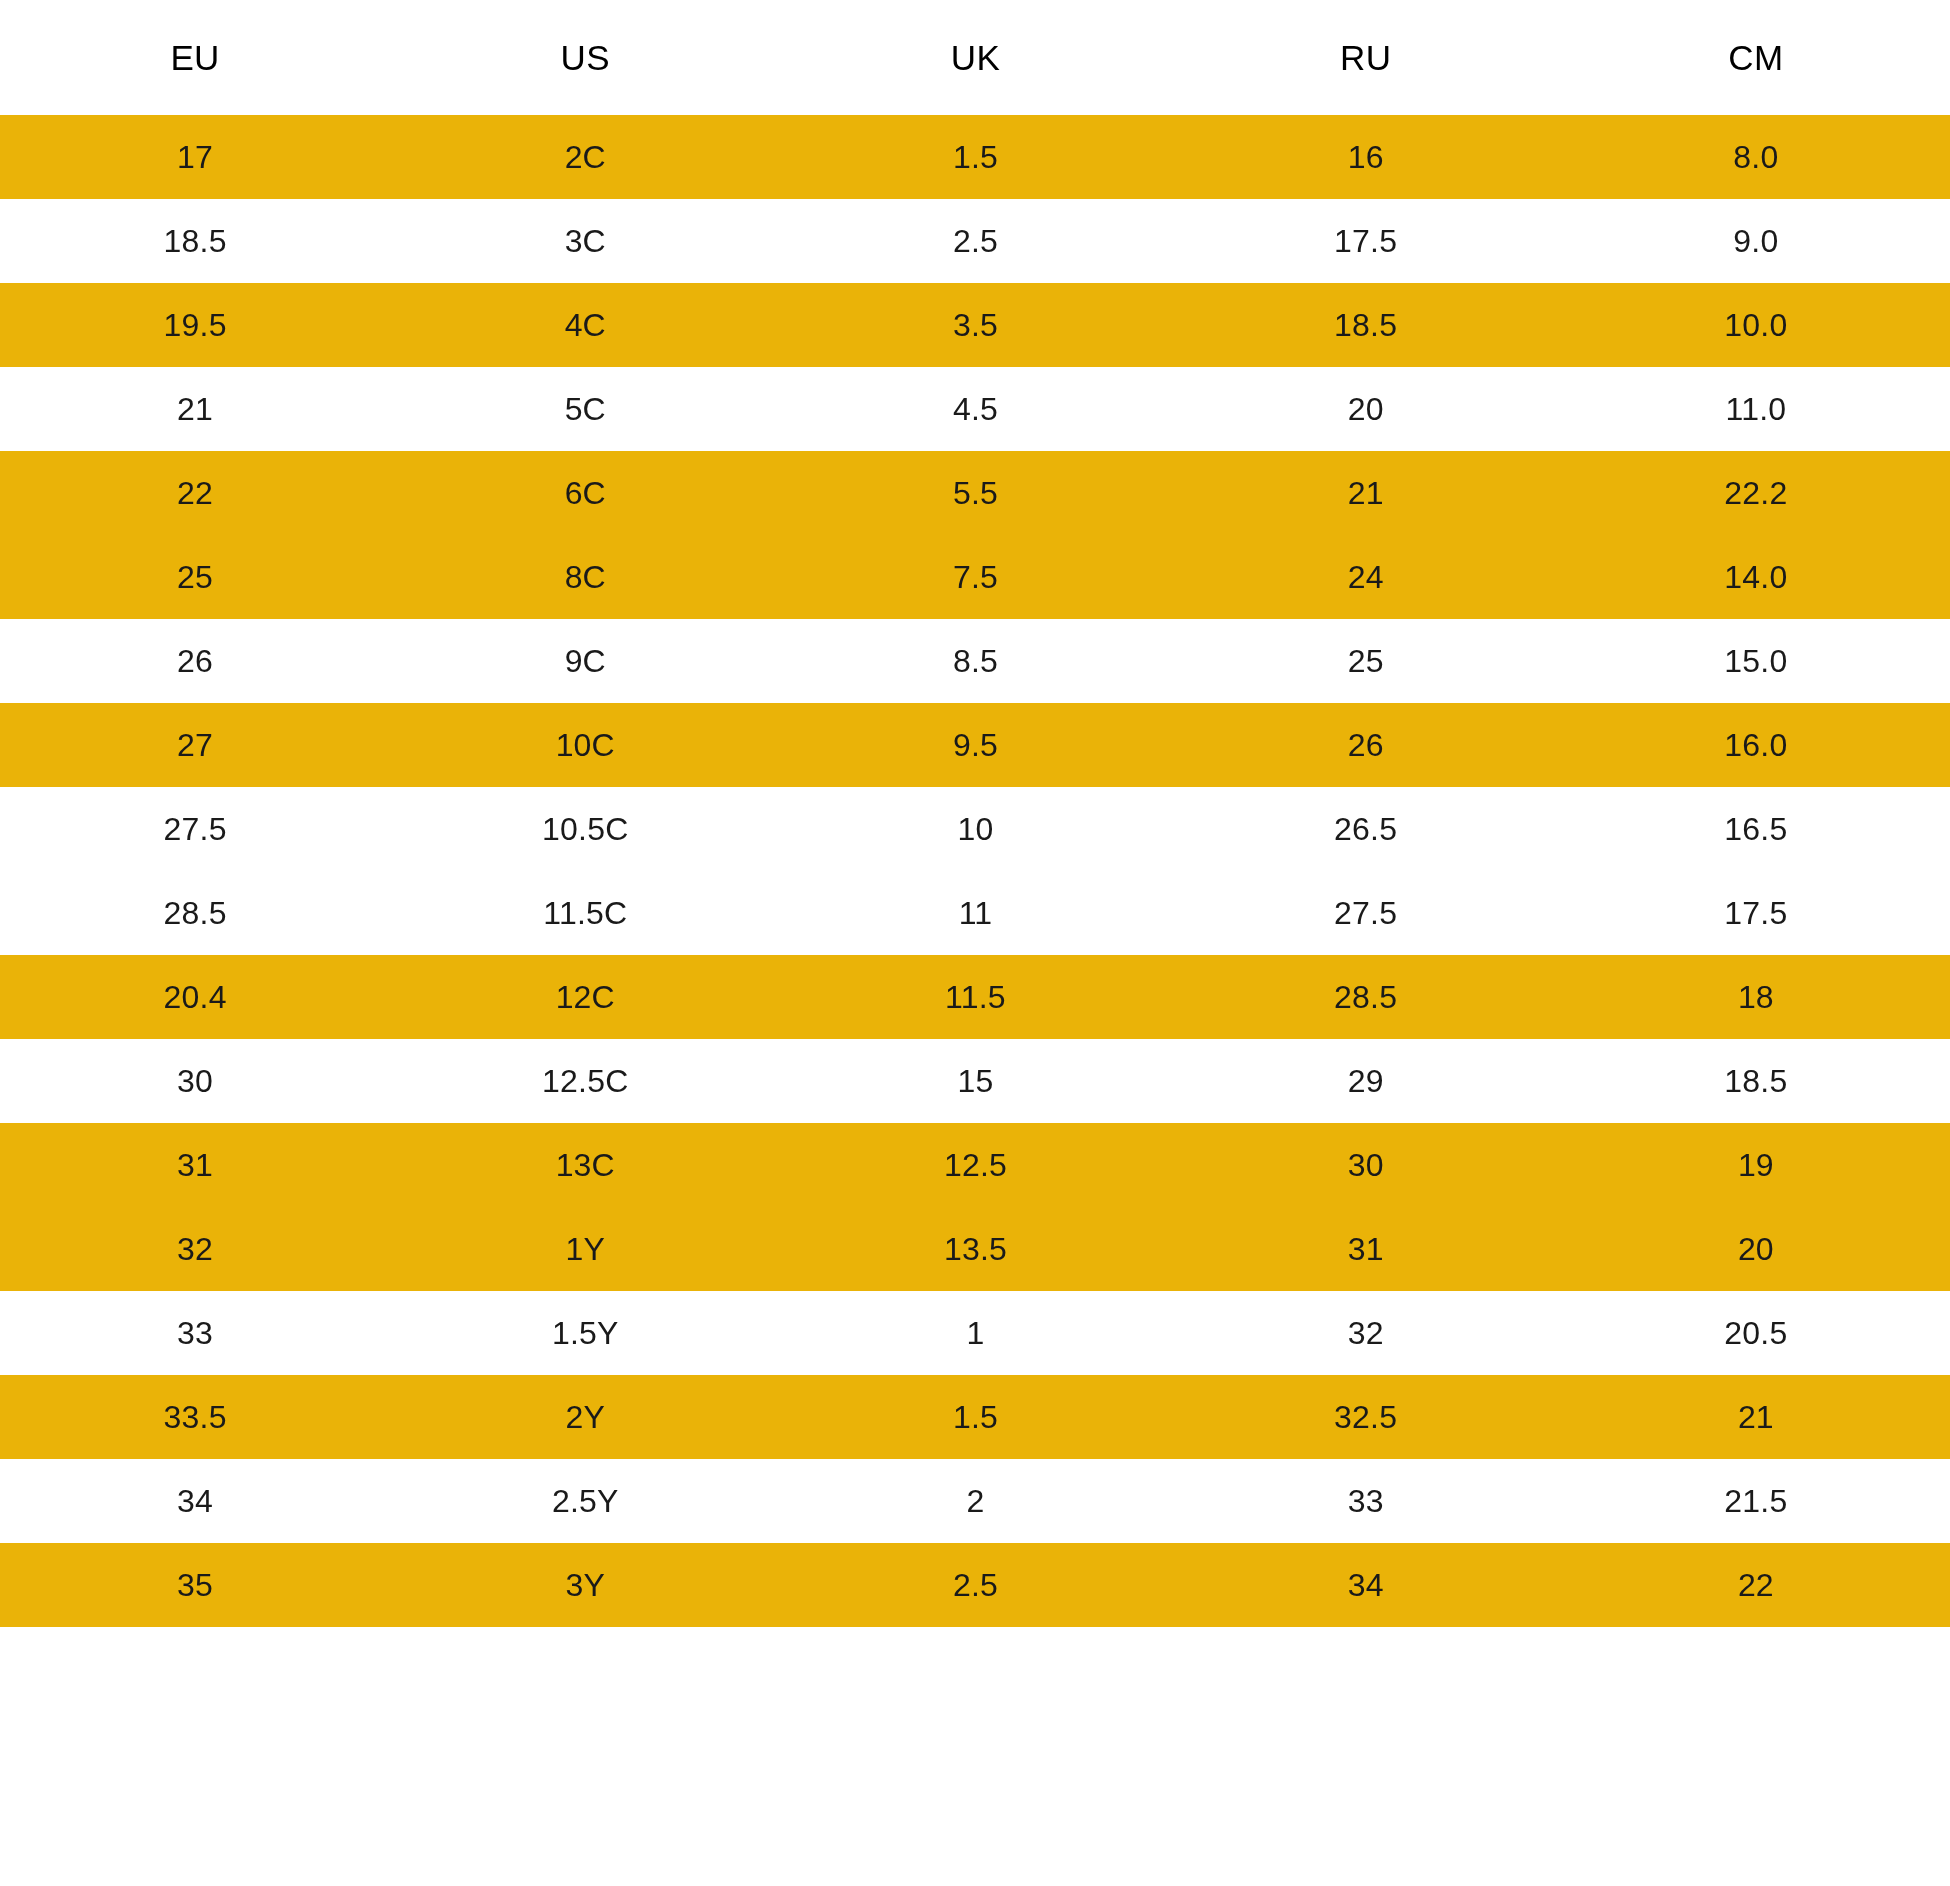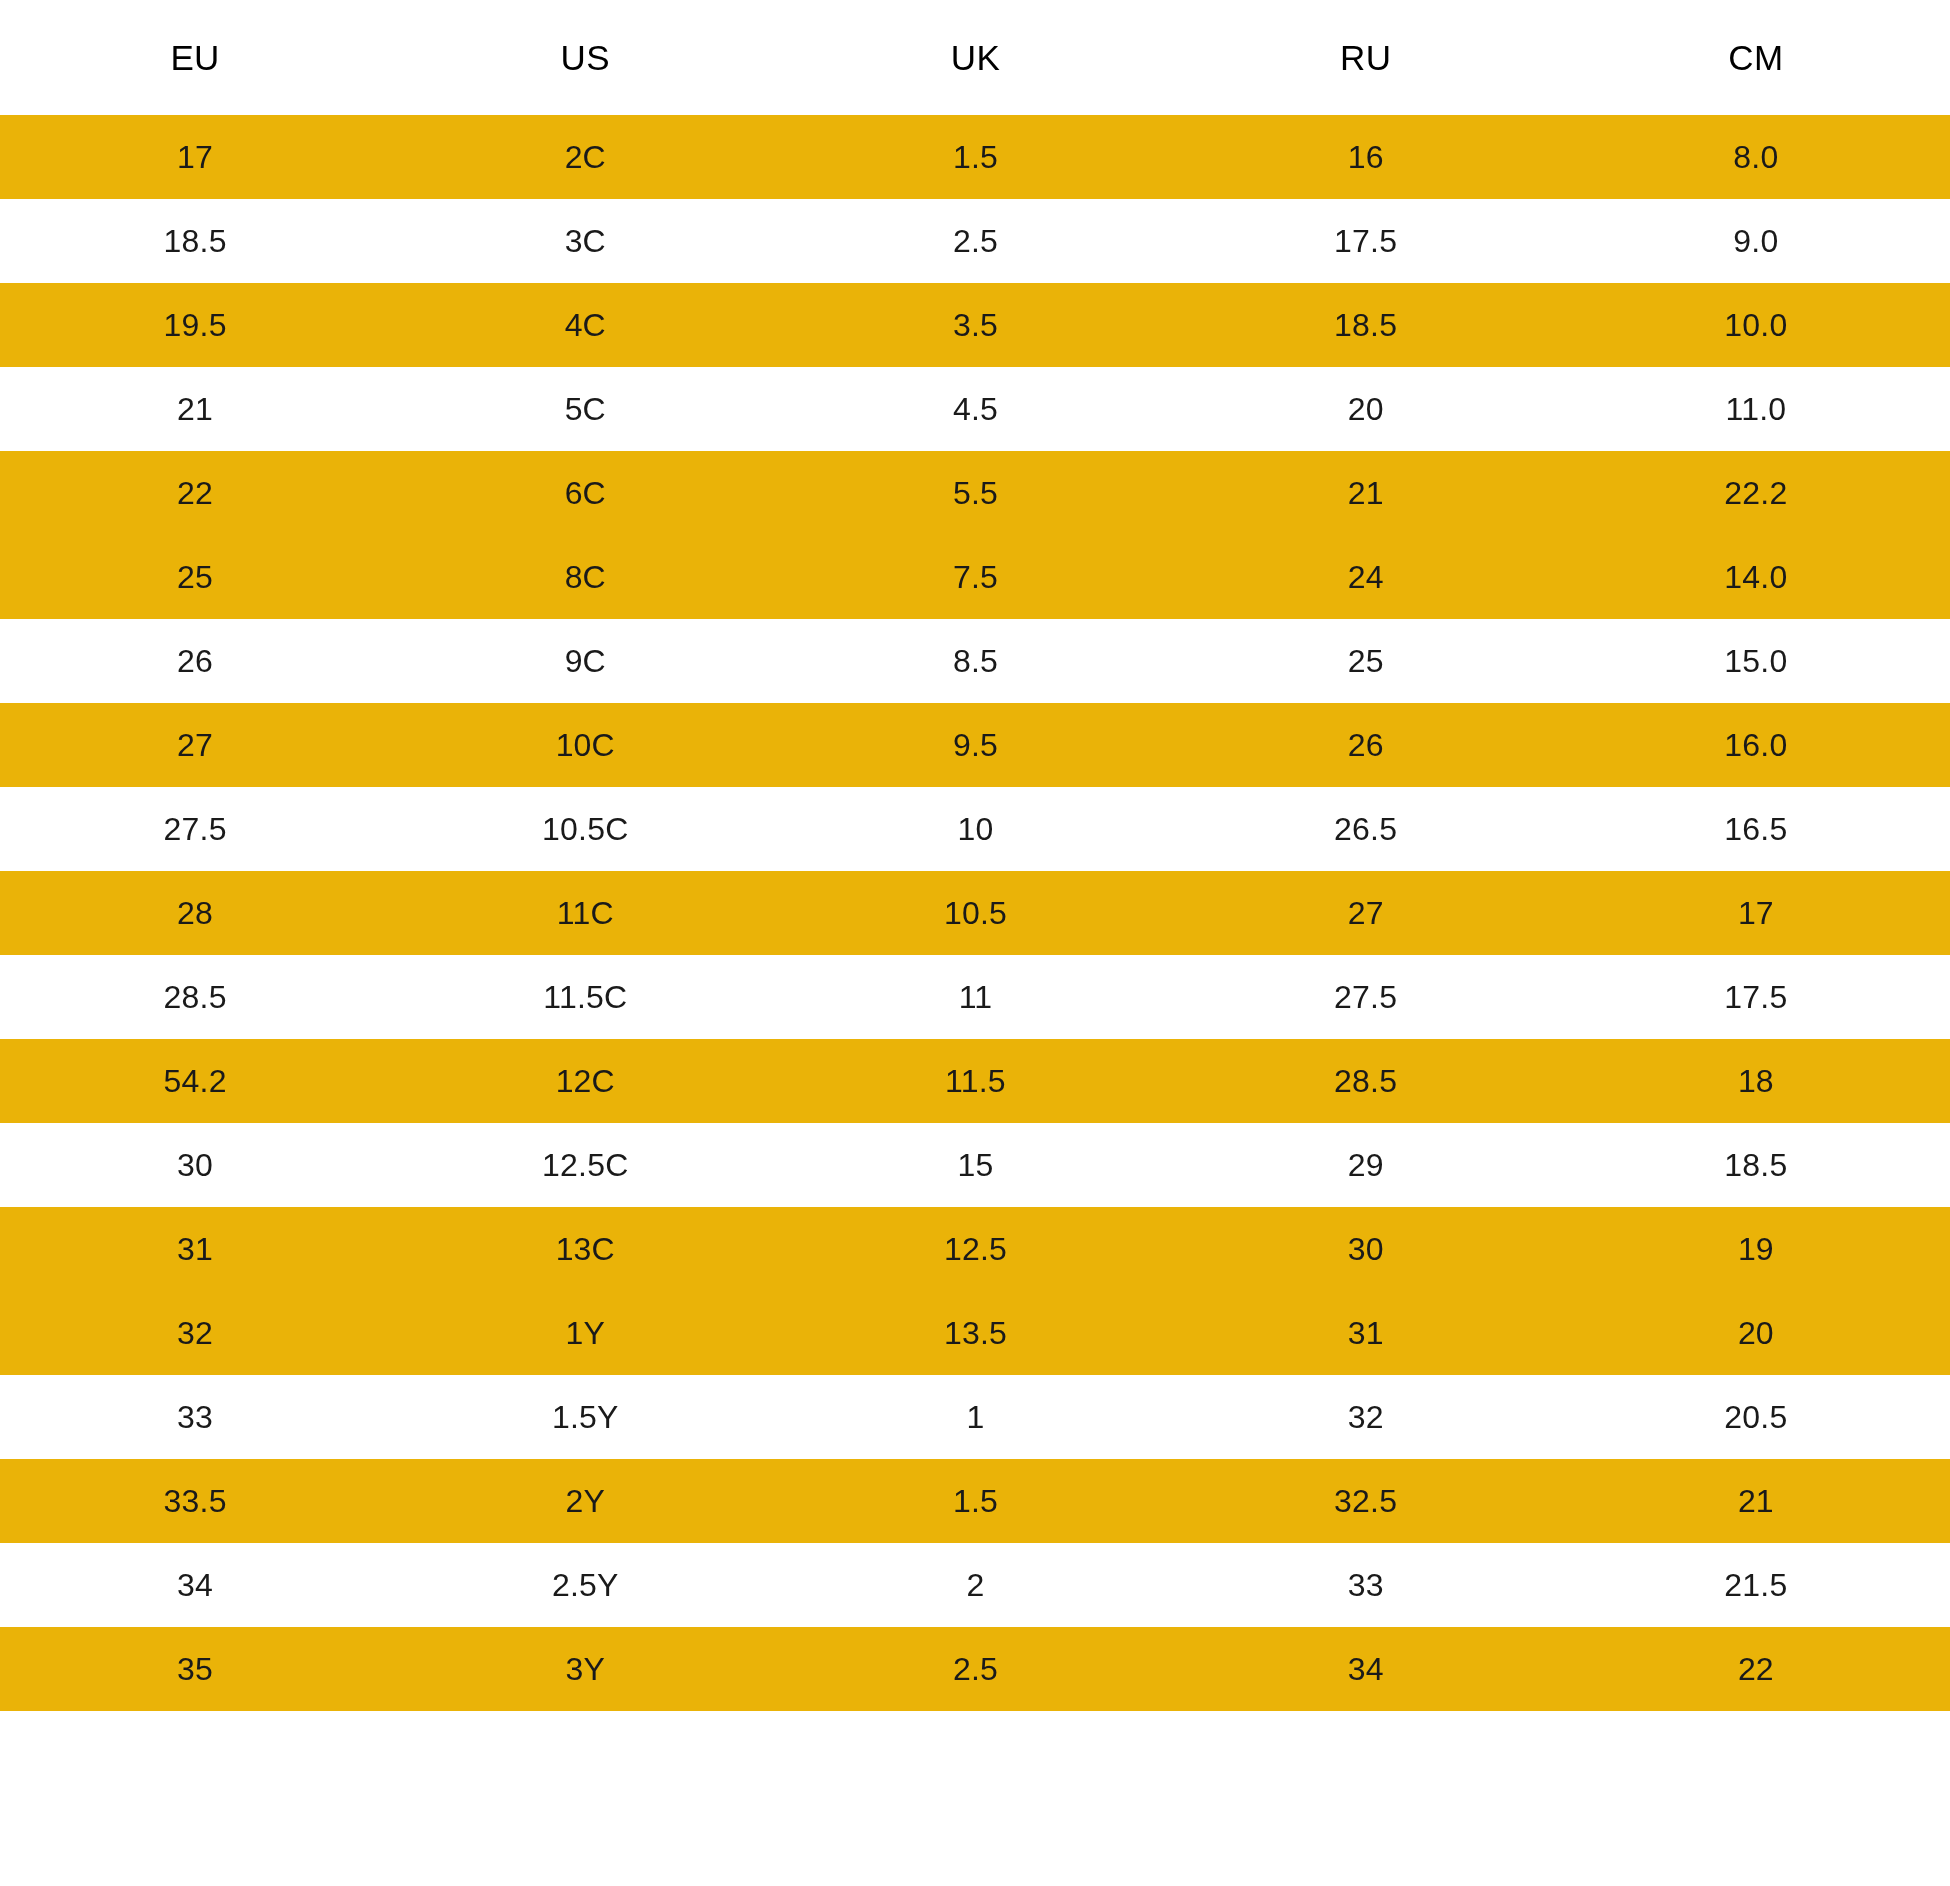--- a/index.html
+++ b/index.html
@@ -126,36 +126,29 @@
         <td>26</td>
         <td>16.0</td>
       </tr>
       <tr class="even-row">
         <td>27.5</td>
         <td>10.5C</td>
         <td>10</td>
         <td>26.5</td>
         <td>16.5</td>
       </tr>
-      <tr class="odd-row">
-        <td>28</td>
-        <td>11C</td>
-        <td>10.5</td>
-        <td>27</td>
-        <td>17</td>
-      </tr>
       <tr class="even-row">
         <td>28.5</td>
         <td>11.5C</td>
         <td>11</td>
         <td>27.5</td>
         <td>17.5</td>
       </tr>
       <tr class="odd-row">
-        <td>54.2</td>
+        <td>20.4</td>
         <td>12C</td>
         <td>11.5</td>
         <td>28.5</td>
         <td>18</td>
       </tr>
       <tr class="even-row">
         <td>30</td>
         <td>12.5C</td>
         <td>15</td>
         <td>29</td>

